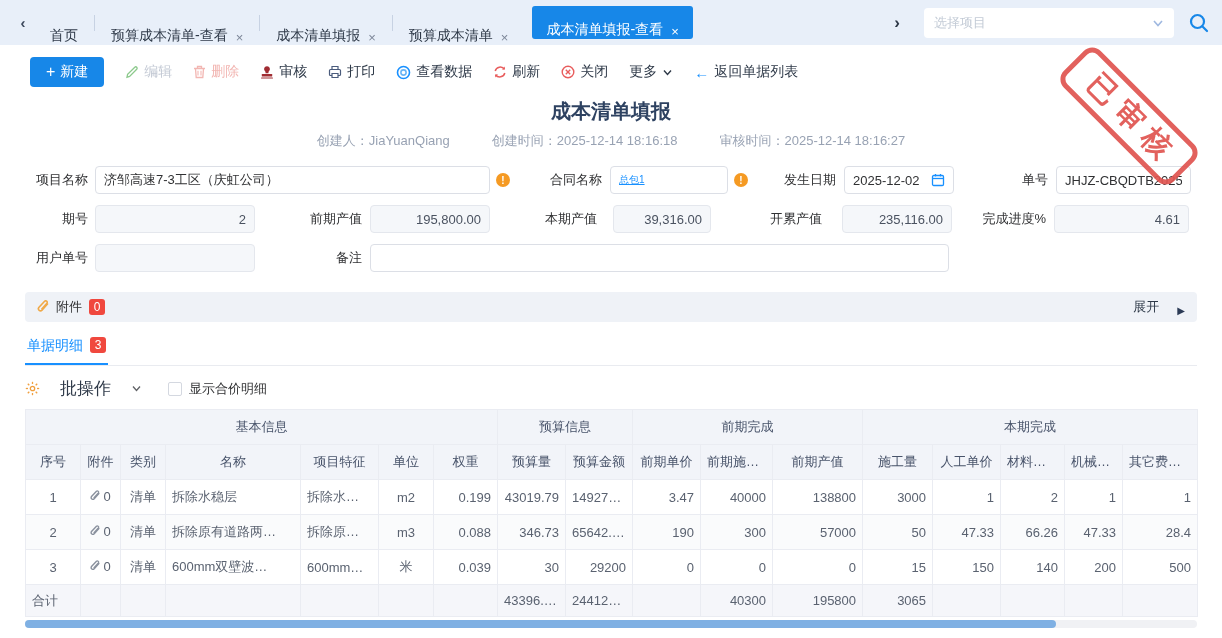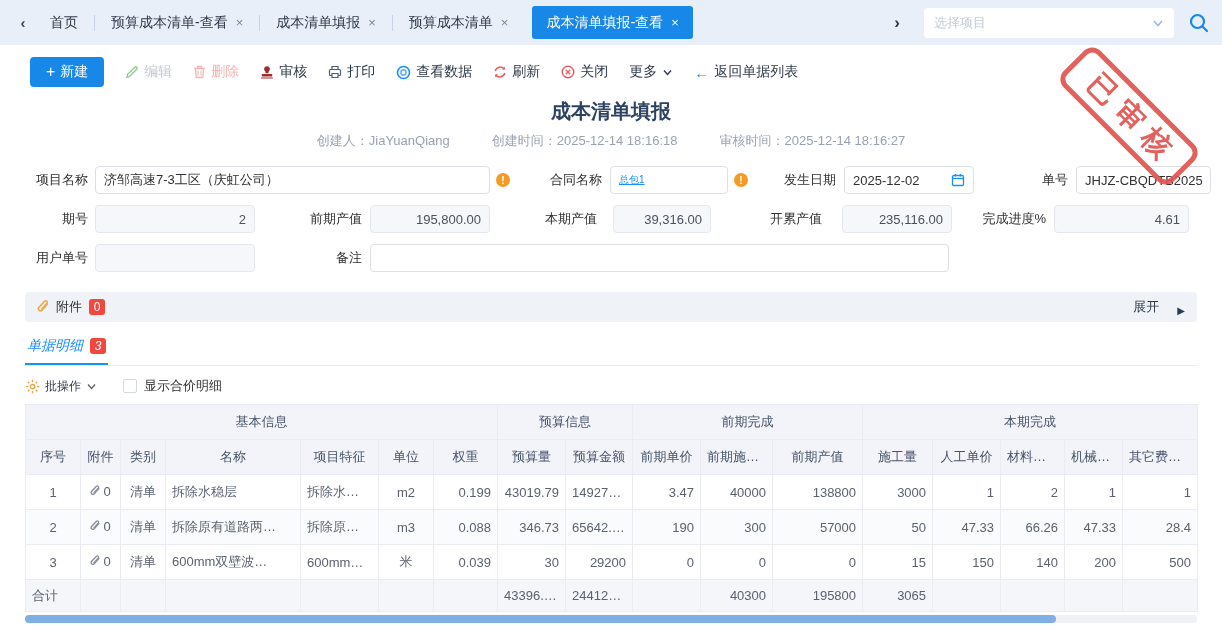--- a/index.html
+++ b/index.html
@@ -5,21 +5,21 @@
   * { margin:0; padding:0; box-sizing:border-box; }
   html,body { background:#fff; }
   .page {
     position:relative; width:1222px; height:638px; overflow:hidden;
     background:#fff; font-family:"Liberation Sans","DejaVu Sans",sans-serif;
     font-size:13px; color:#303133;
   }
   
   .topbar { height:45px; background:#E8EFF9; display:flex; align-items:center; padding:0 12px; }
   .nav-chev { width:22px; text-align:center; font-size:15px; font-weight:bold; color:#3E4A5E; cursor:pointer; }
-  .tab { display:flex; align-items:center; padding:0 16px; height:45px; font-size:14px; color:#2E3948; cursor:pointer; white-space:nowrap; }
+  .tab { display:flex; align-items:flex-end; padding:0 16px; height:45px; font-size:14px; color:#2E3948; cursor:pointer; white-space:nowrap; }
   .tab .x { margin-left:8px; font-size:13px; color:#7C8698; }
   .tab.active { background:#1787E8; color:#fff; height:33px; border-radius:3px; margin:0 8px; padding:0 14px; }
   .tab.active .x { color:#fff; }
   .tab-sep { width:1px; height:16px; background:#C7D2E3; }
   .topbar-spacer { flex:1; }
   .proj-select { display:flex; align-items:center; width:250px; height:30px; background:#fff; border-radius:4px; padding:0 10px; margin-left:16px; }
   .proj-select input { border:none; outline:none; flex:1; font-size:13px; color:#303133; background:transparent; font-family:inherit; }
   .proj-select input::placeholder { color:#C3CBD6; }
   .search-btn { margin-left:14px; cursor:pointer; display:flex; align-items:center; }
   
@@ -45,24 +45,24 @@
   .stamp { position:absolute; left:1051px; top:90px; width:156px; height:52px; border:5px solid #E05450; border-radius:12px; color:#E05450; font-size:29px; font-weight:bold; letter-spacing:9px; padding-left:10px; display:flex; align-items:center; justify-content:center; transform:rotate(45deg); opacity:.92; pointer-events:none; z-index:5; }
   
   .attach { margin:20px 25px 0; height:30px; background:#EFF2F7; border-radius:4px; display:flex; align-items:center; padding:0 12px; }
   .attach .lbl { margin-left:6px; font-size:13px; }
   .badge { background:#F0483E; color:#fff; font-size:12px; min-width:16px; height:16px; padding:0 4px; border-radius:3px; display:inline-flex; align-items:center; justify-content:center; margin-left:7px; }
   .attach .spacer { flex:1; }
   .expand { display:flex; align-items:flex-end; gap:18px; cursor:pointer; font-size:13px; color:#2E3948; }
   .expand .tri { color:#2B3A55; font-size:10px; }
   
   .dtabs { margin:15px 25px 0; border-bottom:1px solid #E9EBF0; }
-  .dtab { display:inline-flex; align-items:center; padding:0 2px 8px; border-bottom:2px solid #1890FF; color:#1890FF; font-size:14px; cursor:pointer;font-style:italic; }
+  .dtab { display:inline-flex; align-items:flex-start; padding:0 2px 8px; border-bottom:2px solid #1890FF; color:#1890FF; font-size:14px; cursor:pointer; }
   
   .batch { margin:11px 25px 9px; display:flex; align-items:center; gap:26px; }
-  .batch-btn { display:flex; align-items:center; gap:5px; cursor:pointer; font-size:12px; color:#2E3948; background:none; border:none; font-family:inherit; }
+  .batch-btn { display:flex; align-items:center; gap:20px; cursor:pointer; font-size:17px; color:#2E3948; background:none; border:none; font-family:inherit; }
   .chk-wrap { display:flex; align-items:center; gap:7px; cursor:pointer; }
   .chk { width:14px; height:14px; border:1px solid #D4D8E0; border-radius:2px; background:#fff; }
   
   .grid-wrap { margin:0 25px; }
   table.grid { width:1172px; border-collapse:collapse; table-layout:fixed; font-size:13px;border-radius:25px; }
   table.grid th, table.grid td { border:1px solid #EAECF2; height:35px; padding:0 6px; overflow:hidden; white-space:nowrap; text-overflow:ellipsis; }
   table.grid th { background:#F2F4F9; color:#48536A; font-weight:normal; text-align:center; }
   table.grid td { color:#5A6270; background:#fff; }
   tr.zebra td { background:#FAFBFC; }
   td.l { text-align:left; } td.c { text-align:center; } td.r { text-align:right; }
@@ -222,21 +222,21 @@
       <div class="fld" style="width:395px;margin-left:7px;">
           <input readonly="" value="济邹高速7-3工区（庆虹公司）" style="">
         </div>
       <span class="info-ic">!</span>
       <div class="flabel" style="width:62px;margin-left:30px;">合同名称</div>
       <div class="fld" style="width:118px;margin-left:8px;">
           <a href="#">总包1</a>
         </div>
       <span class="info-ic">!</span>
       <div class="flabel" style="width:62px;margin-left:26px;">发生日期</div>
-      <div class="fld" style="width:130px;margin-left:8px;">
+      <div class="fld" style="width:110px;margin-left:8px;">
         <input readonly="" value="2025-12-02" style="">
         <span>
           <svg width="14" height="14" viewBox="0 0 14 14">
               <rect x="1.5" y="2.5" width="11" height="10" rx="1.2" fill="none" stroke="#1890FF" stroke-width="1.3"></rect>
               <line x1="1.5" y1="5.5" x2="12.5" y2="5.5" stroke="#1890FF" stroke-width="1.3"></line>
               <line x1="4.5" y1="1" x2="4.5" y2="3.4" stroke="#1890FF" stroke-width="1.3"></line>
               <line x1="9.5" y1="1" x2="9.5" y2="3.4" stroke="#1890FF" stroke-width="1.3"></line>
             </svg>
         </span>
       </div>

